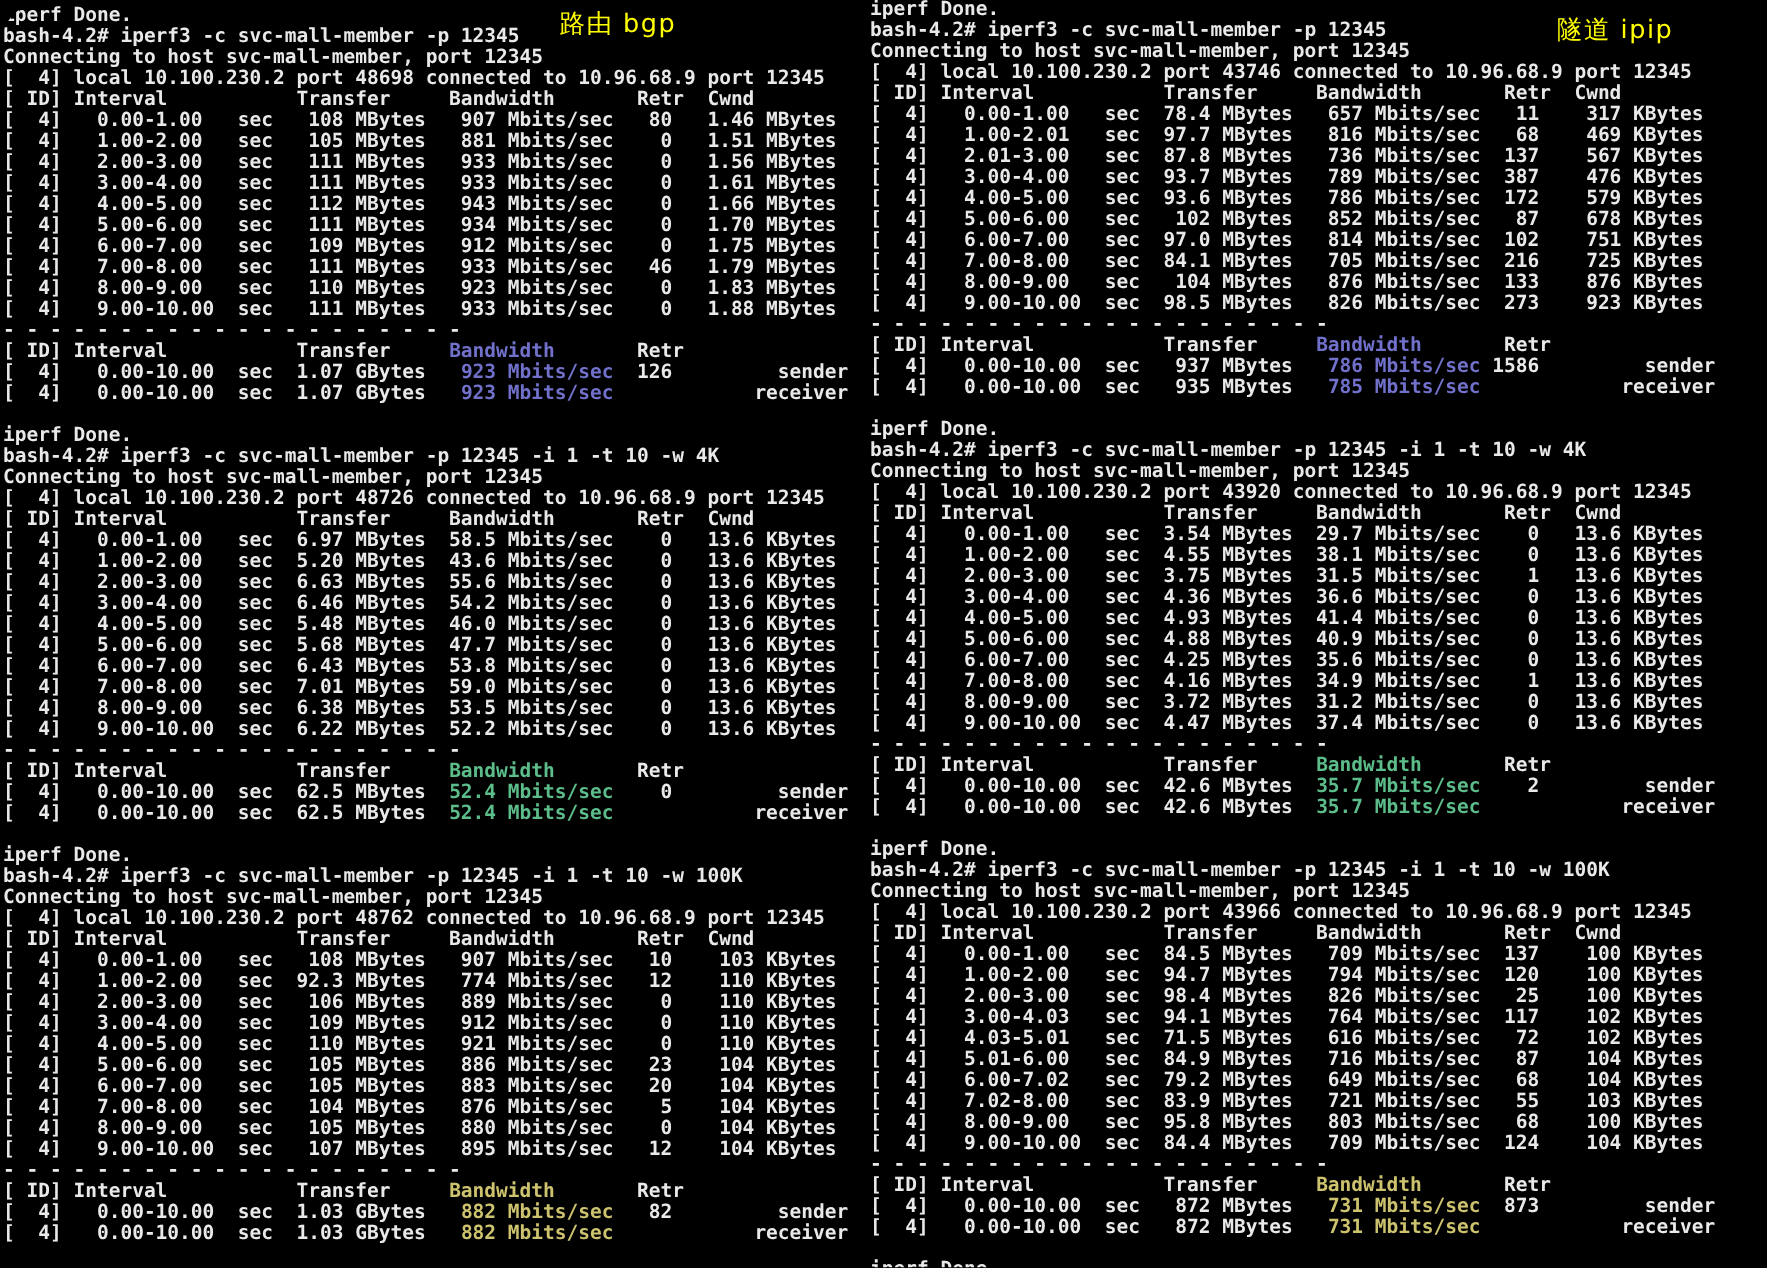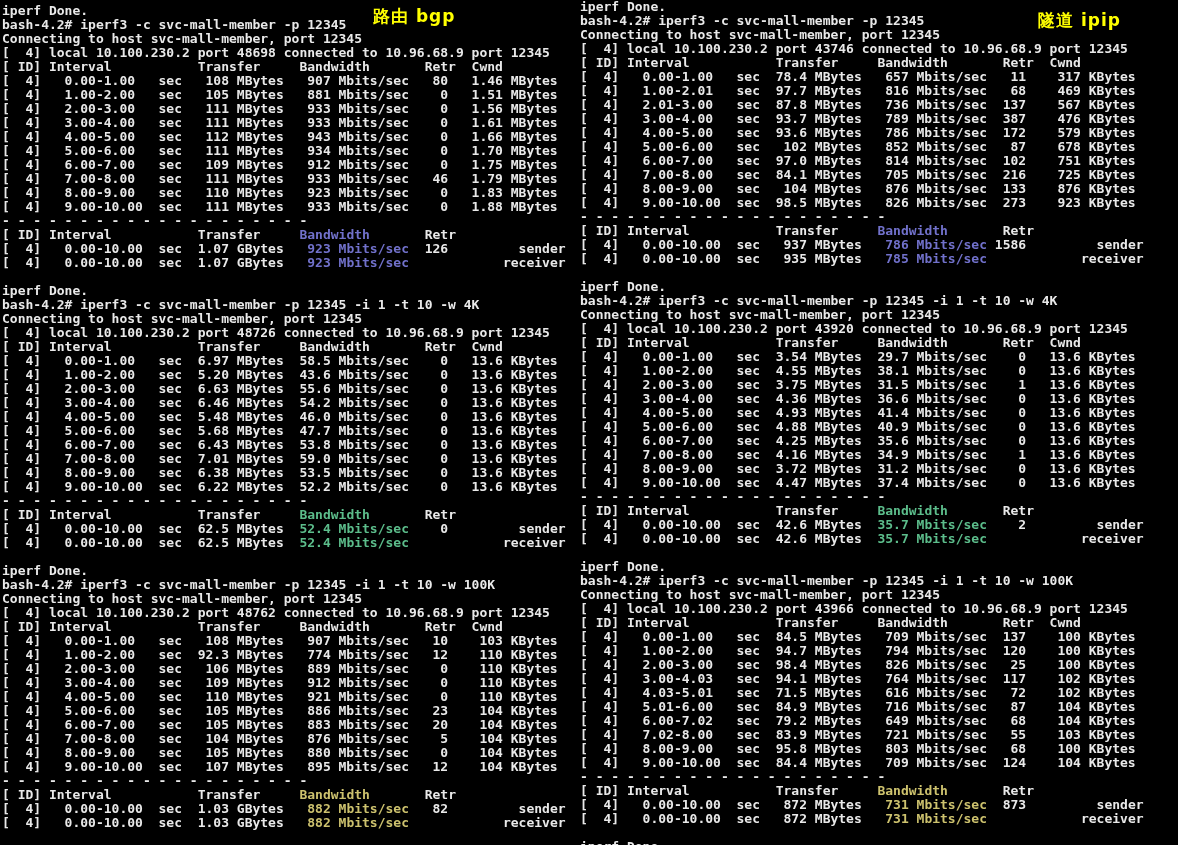--- a/index.html
+++ b/index.html
@@ -6,22 +6,22 @@
   #screen{
     position:relative;width:1178px;height:845px;overflow:hidden;background:#000;
     font-family:"DejaVu Sans Mono","Liberation Mono",monospace;
     font-weight:bold;font-size:13px;line-height:14px;color:#e9e9e9;
   }
   .pane{position:absolute;white-space:pre;}
   .line{height:14px;white-space:pre;}
   .hl{white-space:pre;}
   .title{
     position:absolute;font-family:"DejaVu Sans","Liberation Sans",sans-serif;
-    font-weight:bold;font-size:17px;white-space:pre;letter-spacing:1px;
+    font-weight:normal;font-size:17px;white-space:pre;letter-spacing:1px;
   }
 </style>
 </head>
 <body>
 
-<div id="screen" style="background: rgb(0, 0, 0); color: rgb(233, 233, 233);">
+<div id="screen" style="background: rgb(0, 0, 0); color: rgb(233, 233, 233); border-radius: 32px;">
     <div class="pane" style="left: 2px; top: 4px;"><div class="line">iperf Done.</div><div class="line">bash-4.2# iperf3 -c svc-mall-member -p 12345</div><div class="line">Connecting to host svc-mall-member, port 12345</div><div class="line">[  4] local 10.100.230.2 port 48698 connected to 10.96.68.9 port 12345</div><div class="line">[ ID] Interval           Transfer     Bandwidth       Retr  Cwnd</div><div class="line">[  4]   0.00-1.00   sec   108 MBytes   907 Mbits/sec   80   1.46 MBytes</div><div class="line">[  4]   1.00-2.00   sec   105 MBytes   881 Mbits/sec    0   1.51 MBytes</div><div class="line">[  4]   2.00-3.00   sec   111 MBytes   933 Mbits/sec    0   1.56 MBytes</div><div class="line">[  4]   3.00-4.00   sec   111 MBytes   933 Mbits/sec    0   1.61 MBytes</div><div class="line">[  4]   4.00-5.00   sec   112 MBytes   943 Mbits/sec    0   1.66 MBytes</div><div class="line">[  4]   5.00-6.00   sec   111 MBytes   934 Mbits/sec    0   1.70 MBytes</div><div class="line">[  4]   6.00-7.00   sec   109 MBytes   912 Mbits/sec    0   1.75 MBytes</div><div class="line">[  4]   7.00-8.00   sec   111 MBytes   933 Mbits/sec   46   1.79 MBytes</div><div class="line">[  4]   8.00-9.00   sec   110 MBytes   923 Mbits/sec    0   1.83 MBytes</div><div class="line">[  4]   9.00-10.00  sec   111 MBytes   933 Mbits/sec    0   1.88 MBytes</div><div class="line">- - - - - - - - - - - - - - - - - - - -</div><div class="line"><span>[ ID] Interval           Transfer     </span><span class="hl" style="color: rgb(113, 113, 203);">Bandwidth</span><span>       Retr</span></div><div class="line"><span>[  4]   0.00-10.00  sec  1.07 GBytes   </span><span class="hl" style="color: rgb(113, 113, 203);">923 Mbits/sec</span><span>  126         sender</span></div><div class="line"><span>[  4]   0.00-10.00  sec  1.07 GBytes   </span><span class="hl" style="color: rgb(113, 113, 203);">923 Mbits/sec</span><span>            receiver</span></div><div class="line"></div><div class="line">iperf Done.</div><div class="line">bash-4.2# iperf3 -c svc-mall-member -p 12345 -i 1 -t 10 -w 4K</div><div class="line">Connecting to host svc-mall-member, port 12345</div><div class="line">[  4] local 10.100.230.2 port 48726 connected to 10.96.68.9 port 12345</div><div class="line">[ ID] Interval           Transfer     Bandwidth       Retr  Cwnd</div><div class="line">[  4]   0.00-1.00   sec  6.97 MBytes  58.5 Mbits/sec    0   13.6 KBytes</div><div class="line">[  4]   1.00-2.00   sec  5.20 MBytes  43.6 Mbits/sec    0   13.6 KBytes</div><div class="line">[  4]   2.00-3.00   sec  6.63 MBytes  55.6 Mbits/sec    0   13.6 KBytes</div><div class="line">[  4]   3.00-4.00   sec  6.46 MBytes  54.2 Mbits/sec    0   13.6 KBytes</div><div class="line">[  4]   4.00-5.00   sec  5.48 MBytes  46.0 Mbits/sec    0   13.6 KBytes</div><div class="line">[  4]   5.00-6.00   sec  5.68 MBytes  47.7 Mbits/sec    0   13.6 KBytes</div><div class="line">[  4]   6.00-7.00   sec  6.43 MBytes  53.8 Mbits/sec    0   13.6 KBytes</div><div class="line">[  4]   7.00-8.00   sec  7.01 MBytes  59.0 Mbits/sec    0   13.6 KBytes</div><div class="line">[  4]   8.00-9.00   sec  6.38 MBytes  53.5 Mbits/sec    0   13.6 KBytes</div><div class="line">[  4]   9.00-10.00  sec  6.22 MBytes  52.2 Mbits/sec    0   13.6 KBytes</div><div class="line">- - - - - - - - - - - - - - - - - - - -</div><div class="line"><span>[ ID] Interval           Transfer     </span><span class="hl" style="color: rgb(92, 189, 139);">Bandwidth</span><span>       Retr</span></div><div class="line"><span>[  4]   0.00-10.00  sec  62.5 MBytes  </span><span class="hl" style="color: rgb(92, 189, 139);">52.4 Mbits/sec</span><span>    0         sender</span></div><div class="line"><span>[  4]   0.00-10.00  sec  62.5 MBytes  </span><span class="hl" style="color: rgb(92, 189, 139);">52.4 Mbits/sec</span><span>            receiver</span></div><div class="line"></div><div class="line">iperf Done.</div><div class="line">bash-4.2# iperf3 -c svc-mall-member -p 12345 -i 1 -t 10 -w 100K</div><div class="line">Connecting to host svc-mall-member, port 12345</div><div class="line">[  4] local 10.100.230.2 port 48762 connected to 10.96.68.9 port 12345</div><div class="line">[ ID] Interval           Transfer     Bandwidth       Retr  Cwnd</div><div class="line">[  4]   0.00-1.00   sec   108 MBytes   907 Mbits/sec   10    103 KBytes</div><div class="line">[  4]   1.00-2.00   sec  92.3 MBytes   774 Mbits/sec   12    110 KBytes</div><div class="line">[  4]   2.00-3.00   sec   106 MBytes   889 Mbits/sec    0    110 KBytes</div><div class="line">[  4]   3.00-4.00   sec   109 MBytes   912 Mbits/sec    0    110 KBytes</div><div class="line">[  4]   4.00-5.00   sec   110 MBytes   921 Mbits/sec    0    110 KBytes</div><div class="line">[  4]   5.00-6.00   sec   105 MBytes   886 Mbits/sec   23    104 KBytes</div><div class="line">[  4]   6.00-7.00   sec   105 MBytes   883 Mbits/sec   20    104 KBytes</div><div class="line">[  4]   7.00-8.00   sec   104 MBytes   876 Mbits/sec    5    104 KBytes</div><div class="line">[  4]   8.00-9.00   sec   105 MBytes   880 Mbits/sec    0    104 KBytes</div><div class="line">[  4]   9.00-10.00  sec   107 MBytes   895 Mbits/sec   12    104 KBytes</div><div class="line">- - - - - - - - - - - - - - - - - - - -</div><div class="line"><span>[ ID] Interval           Transfer     </span><span class="hl" style="color: rgb(205, 194, 110);">Bandwidth</span><span>       Retr</span></div><div class="line"><span>[  4]   0.00-10.00  sec  1.03 GBytes   </span><span class="hl" style="color: rgb(205, 194, 110);">882 Mbits/sec</span><span>   82         sender</span></div><div class="line"><span>[  4]   0.00-10.00  sec  1.03 GBytes   </span><span class="hl" style="color: rgb(205, 194, 110);">882 Mbits/sec</span><span>            receiver</span></div><div class="line"></div><div class="title" style="left: 371px; top: 5px; color: rgb(255, 255, 0);">路由 bgp</div></div>
     <div class="pane" style="left: 580px; top: 0px;"><div class="line">iperf Done.</div><div class="line">bash-4.2# iperf3 -c svc-mall-member -p 12345</div><div class="line">Connecting to host svc-mall-member, port 12345</div><div class="line">[  4] local 10.100.230.2 port 43746 connected to 10.96.68.9 port 12345</div><div class="line">[ ID] Interval           Transfer     Bandwidth       Retr  Cwnd</div><div class="line">[  4]   0.00-1.00   sec  78.4 MBytes   657 Mbits/sec   11    317 KBytes</div><div class="line">[  4]   1.00-2.01   sec  97.7 MBytes   816 Mbits/sec   68    469 KBytes</div><div class="line">[  4]   2.01-3.00   sec  87.8 MBytes   736 Mbits/sec  137    567 KBytes</div><div class="line">[  4]   3.00-4.00   sec  93.7 MBytes   789 Mbits/sec  387    476 KBytes</div><div class="line">[  4]   4.00-5.00   sec  93.6 MBytes   786 Mbits/sec  172    579 KBytes</div><div class="line">[  4]   5.00-6.00   sec   102 MBytes   852 Mbits/sec   87    678 KBytes</div><div class="line">[  4]   6.00-7.00   sec  97.0 MBytes   814 Mbits/sec  102    751 KBytes</div><div class="line">[  4]   7.00-8.00   sec  84.1 MBytes   705 Mbits/sec  216    725 KBytes</div><div class="line">[  4]   8.00-9.00   sec   104 MBytes   876 Mbits/sec  133    876 KBytes</div><div class="line">[  4]   9.00-10.00  sec  98.5 MBytes   826 Mbits/sec  273    923 KBytes</div><div class="line">- - - - - - - - - - - - - - - - - - - -</div><div class="line"><span>[ ID] Interval           Transfer     </span><span class="hl" style="color: rgb(113, 113, 203);">Bandwidth</span><span>       Retr</span></div><div class="line"><span>[  4]   0.00-10.00  sec   937 MBytes   </span><span class="hl" style="color: rgb(113, 113, 203);">786 Mbits/sec</span><span> 1586         sender</span></div><div class="line"><span>[  4]   0.00-10.00  sec   935 MBytes   </span><span class="hl" style="color: rgb(113, 113, 203);">785 Mbits/sec</span><span>            receiver</span></div><div class="line"></div><div class="line">iperf Done.</div><div class="line">bash-4.2# iperf3 -c svc-mall-member -p 12345 -i 1 -t 10 -w 4K</div><div class="line">Connecting to host svc-mall-member, port 12345</div><div class="line">[  4] local 10.100.230.2 port 43920 connected to 10.96.68.9 port 12345</div><div class="line">[ ID] Interval           Transfer     Bandwidth       Retr  Cwnd</div><div class="line">[  4]   0.00-1.00   sec  3.54 MBytes  29.7 Mbits/sec    0   13.6 KBytes</div><div class="line">[  4]   1.00-2.00   sec  4.55 MBytes  38.1 Mbits/sec    0   13.6 KBytes</div><div class="line">[  4]   2.00-3.00   sec  3.75 MBytes  31.5 Mbits/sec    1   13.6 KBytes</div><div class="line">[  4]   3.00-4.00   sec  4.36 MBytes  36.6 Mbits/sec    0   13.6 KBytes</div><div class="line">[  4]   4.00-5.00   sec  4.93 MBytes  41.4 Mbits/sec    0   13.6 KBytes</div><div class="line">[  4]   5.00-6.00   sec  4.88 MBytes  40.9 Mbits/sec    0   13.6 KBytes</div><div class="line">[  4]   6.00-7.00   sec  4.25 MBytes  35.6 Mbits/sec    0   13.6 KBytes</div><div class="line">[  4]   7.00-8.00   sec  4.16 MBytes  34.9 Mbits/sec    1   13.6 KBytes</div><div class="line">[  4]   8.00-9.00   sec  3.72 MBytes  31.2 Mbits/sec    0   13.6 KBytes</div><div class="line">[  4]   9.00-10.00  sec  4.47 MBytes  37.4 Mbits/sec    0   13.6 KBytes</div><div class="line">- - - - - - - - - - - - - - - - - - - -</div><div class="line"><span>[ ID] Interval           Transfer     </span><span class="hl" style="color: rgb(92, 189, 139);">Bandwidth</span><span>       Retr</span></div><div class="line"><span>[  4]   0.00-10.00  sec  42.6 MBytes  </span><span class="hl" style="color: rgb(92, 189, 139);">35.7 Mbits/sec</span><span>    2         sender</span></div><div class="line"><span>[  4]   0.00-10.00  sec  42.6 MBytes  </span><span class="hl" style="color: rgb(92, 189, 139);">35.7 Mbits/sec</span><span>            receiver</span></div><div class="line"></div><div class="line">iperf Done.</div><div class="line">bash-4.2# iperf3 -c svc-mall-member -p 12345 -i 1 -t 10 -w 100K</div><div class="line">Connecting to host svc-mall-member, port 12345</div><div class="line">[  4] local 10.100.230.2 port 43966 connected to 10.96.68.9 port 12345</div><div class="line">[ ID] Interval           Transfer     Bandwidth       Retr  Cwnd</div><div class="line">[  4]   0.00-1.00   sec  84.5 MBytes   709 Mbits/sec  137    100 KBytes</div><div class="line">[  4]   1.00-2.00   sec  94.7 MBytes   794 Mbits/sec  120    100 KBytes</div><div class="line">[  4]   2.00-3.00   sec  98.4 MBytes   826 Mbits/sec   25    100 KBytes</div><div class="line">[  4]   3.00-4.03   sec  94.1 MBytes   764 Mbits/sec  117    102 KBytes</div><div class="line">[  4]   4.03-5.01   sec  71.5 MBytes   616 Mbits/sec   72    102 KBytes</div><div class="line">[  4]   5.01-6.00   sec  84.9 MBytes   716 Mbits/sec   87    104 KBytes</div><div class="line">[  4]   6.00-7.02   sec  79.2 MBytes   649 Mbits/sec   68    104 KBytes</div><div class="line">[  4]   7.02-8.00   sec  83.9 MBytes   721 Mbits/sec   55    103 KBytes</div><div class="line">[  4]   8.00-9.00   sec  95.8 MBytes   803 Mbits/sec   68    100 KBytes</div><div class="line">[  4]   9.00-10.00  sec  84.4 MBytes   709 Mbits/sec  124    104 KBytes</div><div class="line">- - - - - - - - - - - - - - - - - - - -</div><div class="line"><span>[ ID] Interval           Transfer     </span><span class="hl" style="color: rgb(205, 194, 110);">Bandwidth</span><span>       Retr</span></div><div class="line"><span>[  4]   0.00-10.00  sec   872 MBytes   </span><span class="hl" style="color: rgb(205, 194, 110);">731 Mbits/sec</span><span>  873         sender</span></div><div class="line"><span>[  4]   0.00-10.00  sec   872 MBytes   </span><span class="hl" style="color: rgb(205, 194, 110);">731 Mbits/sec</span><span>            receiver</span></div><div class="line"></div><div class="line">iperf Done.</div><div class="title" style="left: 458px; top: 13px; color: rgb(255, 255, 0);">隧道 ipip</div></div>
   </div>
 
 </body></html>

